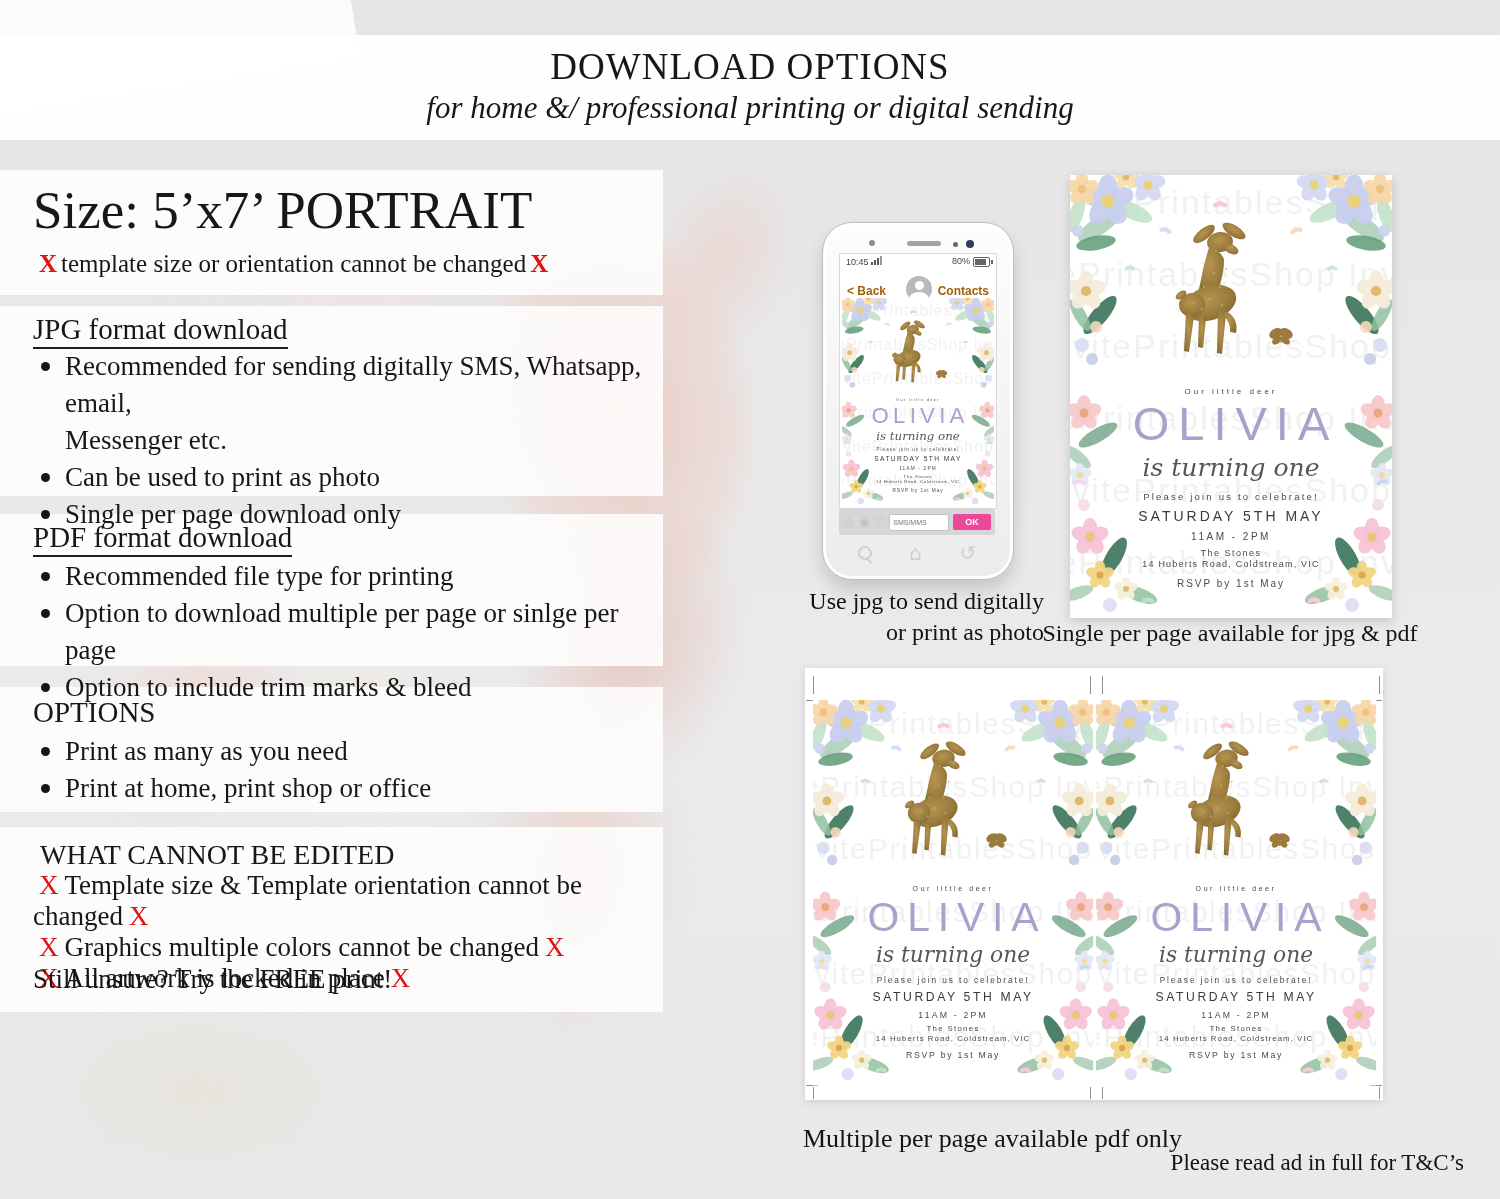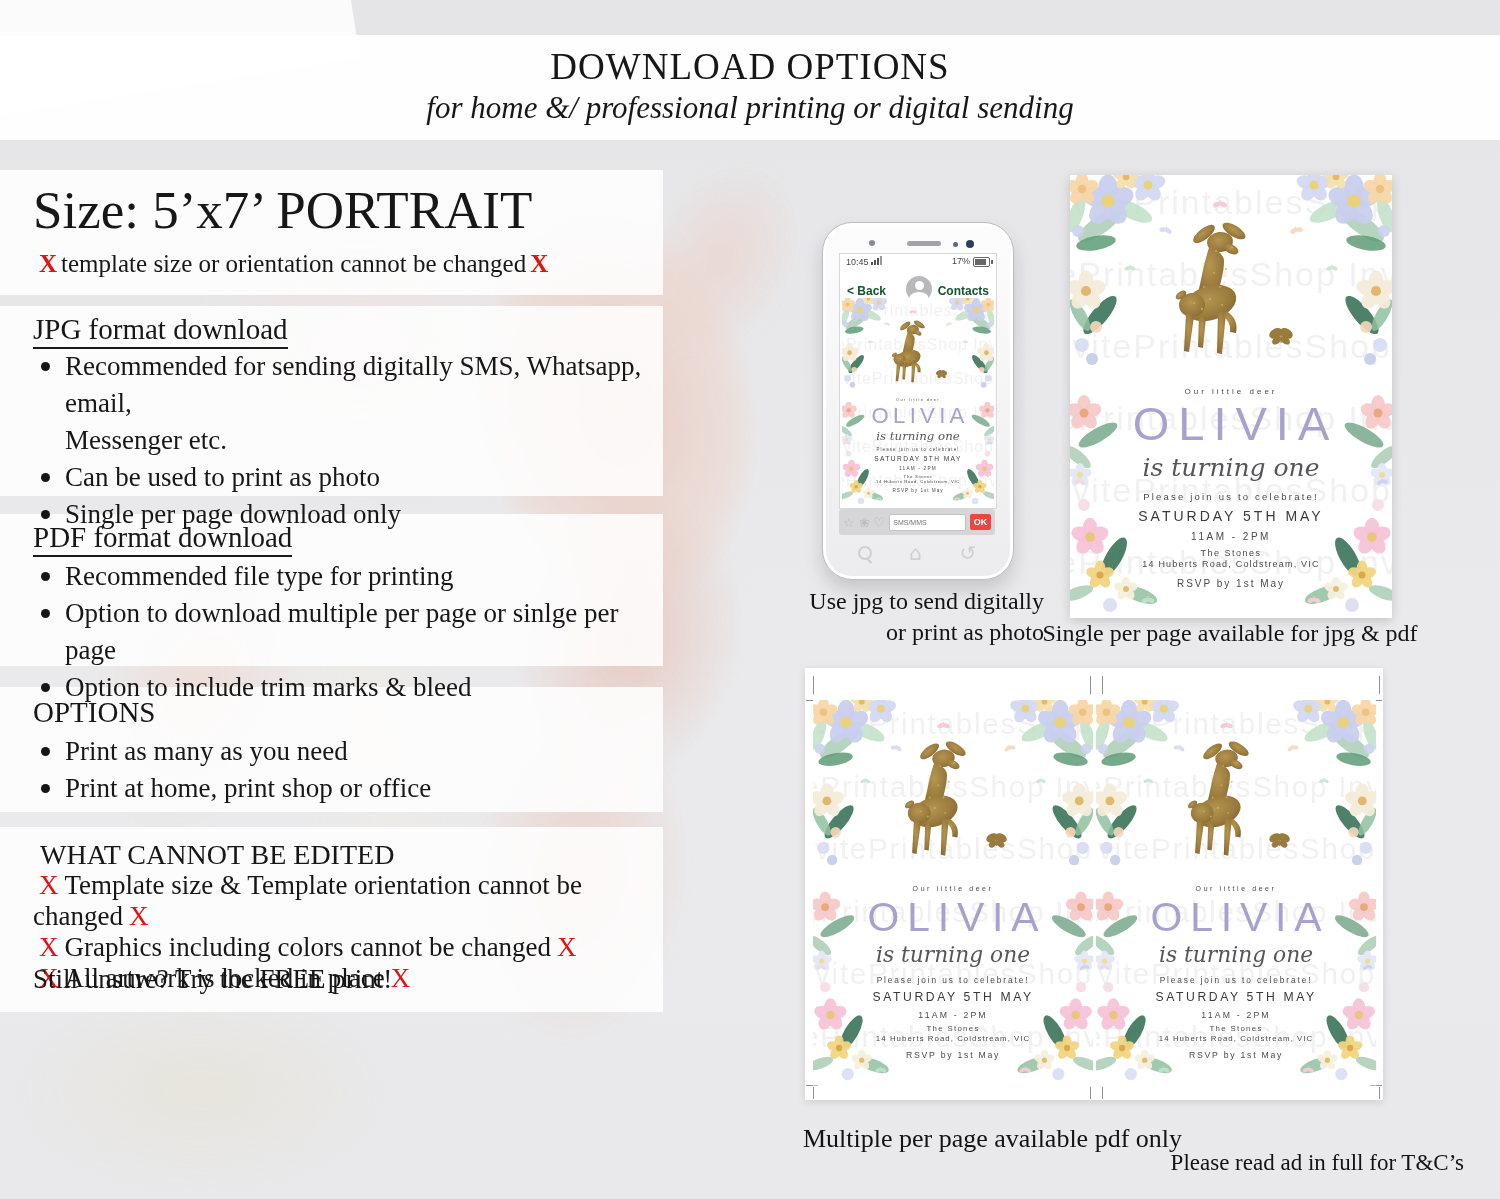--- a/index.html
+++ b/index.html
@@ -66,32 +66,32 @@
   .sens1{position:absolute;left:130px;top:19px;width:5px;height:5px;border-radius:50%;background:#5a6b86;}
   .sens2{position:absolute;left:143px;top:17px;width:8px;height:8px;border-radius:50%;background:#2e3d5c;}
   .screen{position:absolute;left:16px;top:30px;width:156px;height:254px;background:#fff;border:1px solid #d8d8da;overflow:hidden;}
   .statusbar{position:absolute;left:0;top:1px;width:100%;height:13px;display:flex;justify-content:space-between;
              align-items:center;padding:0 6px;box-sizing:border-box;font:9px "Liberation Sans",sans-serif;color:#444;}
   .sig i{display:inline-block;width:2px;margin-right:1px;background:#555;}
   .sig i:nth-child(1){height:3px;} .sig i:nth-child(2){height:5px;} .sig i:nth-child(3){height:7px;} .sig i:nth-child(4){height:9px;background:#999;}
   .bat{display:inline-block;width:15px;height:8px;border:1px solid #666;border-radius:2px;position:relative;vertical-align:middle;margin-left:3px;}
   .bat::before{content:'';position:absolute;left:1px;top:1px;bottom:1px;width:70%;background:#666;}
   .bat::after{content:'';position:absolute;right:-4px;top:2px;width:2px;height:4px;background:#666;}
-  .navrow{position:absolute;left:0;top:20px;width:100%;height:30px;font:bold 12px "Liberation Sans",sans-serif;color:#14532d;}
+  .navrow{position:absolute;left:0;top:20px;width:100%;height:30px;font:bold 12px "Liberation Sans",sans-serif;color:#a16207;}
   .back-link{position:absolute;left:7px;top:10px;cursor:pointer;}
   .contacts-link{position:absolute;right:7px;top:10px;cursor:pointer;}
   .avatar{position:absolute;left:66px;top:2px;width:26px;height:26px;border-radius:50%;background:#b9b9bb;overflow:hidden;}
   .avatar::before{content:'';position:absolute;left:8.5px;top:5px;width:9px;height:9px;border-radius:50%;background:#fff;}
   .avatar::after{content:'';position:absolute;left:3px;top:16px;width:20px;height:14px;border-radius:50%;background:#fff;}
   .toolbar{position:absolute;left:16px;top:286px;width:156px;height:26px;background:#d6d6d8;border-radius:3px;z-index:4;
            display:flex;align-items:center;padding:0 4px;box-sizing:border-box;gap:4px;}
   .tb-ic{font-family:"DejaVu Sans",sans-serif;font-size:13px;color:#bdbdbf;line-height:1;cursor:pointer;}
   .sms{flex:1;height:15px;border:1px solid #c3c3c5;border-radius:2px;background:#fff;font:7px "Liberation Sans",sans-serif;
        color:#777;padding:0 3px;min-width:0;}
-  .okbtn{width:21px;height:16px;background:#ef4444;color:#fff;font:bold 9px "Liberation Sans",sans-serif;border-radius:2px;
+  .okbtn{width:38px;height:16px;background:#ec4899;color:#fff;font:bold 9px "Liberation Sans",sans-serif;border-radius:2px;
          display:flex;align-items:center;justify-content:center;cursor:pointer;}
   .pnav{position:absolute;left:16px;top:318px;width:156px;display:flex;justify-content:space-around;align-items:center;
         color:#cfcfd1;font-family:"DejaVu Sans",sans-serif;font-size:20px;}
   .searchic{display:inline-block;width:10px;height:10px;border:2px solid #cfcfd1;border-radius:50%;position:relative;}
   .searchic::after{content:'';position:absolute;left:8px;top:9px;width:2px;height:7px;background:#cfcfd1;transform:rotate(-45deg);}
   
   .invite-slot{position:absolute;width:322px;height:443px;transform-origin:0 0;z-index:3;}
   #single-slot{left:1070px;top:175px;box-shadow:0 3px 10px rgba(0,0,0,.16);}
   #phone-slot{left:2px;top:44px;transform:scale(0.472);z-index:2;}
   .sheet-slot-a{left:8px;top:32px;transform:scale(0.87);}
@@ -163,34 +163,34 @@
 
   <div class="txt sec-head" id="h-print">OPTIONS</div>
   <ul class="blist" id="l-print">
       <li>Print as many as you need</li>
       <li>Print at home, print shop or office</li>
     </ul>
 
   <div class="txt sec-head" id="h-edit">WHAT CANNOT BE EDITED</div>
   <div class="txt xlines">
       <div class="x-line"><span class="x-mark">X</span><span>Template size &amp; Template orientation cannot be changed</span><span class="x-mark">X</span></div>
-      <div class="x-line"><span class="x-mark">X</span><span>Graphics including colors cannot be changed</span><span class="x-mark">X</span></div>
+      <div class="x-line"><span class="x-mark">X</span><span>Graphics multiple colors cannot be changed</span><span class="x-mark">X</span></div>
       <div class="x-line"><span class="x-mark">X</span><span>All artwork is locked in place</span><span class="x-mark">X</span></div>
     </div>
   <div class="txt edit-footer">Still unsure? Try the FREE print!</div>
 
   <div class="phone">
     <div class="cam"></div>
     <div class="speaker"></div>
     <div class="sens1"></div>
     <div class="sens2"></div>
     <div class="screen">
       <div class="statusbar">
         <span><span>10:45</span> <span class="sig"><i></i><i></i><i></i><i></i></span></span>
-        <span><span>17%</span><span class="bat"></span></span>
+        <span><span>80%</span><span class="bat"></span></span>
       </div>
       <div class="navrow">
         <span class="back-link">&lt; Back</span>
         <span class="avatar"></span>
         <span class="contacts-link">Contacts</span>
       </div>
       <div class="invite-slot" id="phone-slot">
   <div class="invite">
     <div class="wm">
               <div class="wm-row" style="top: 8px; left: -30px;">InvitePrintablesShop  InvitePrintablesShop  InvitePrintablesShop  </div>

